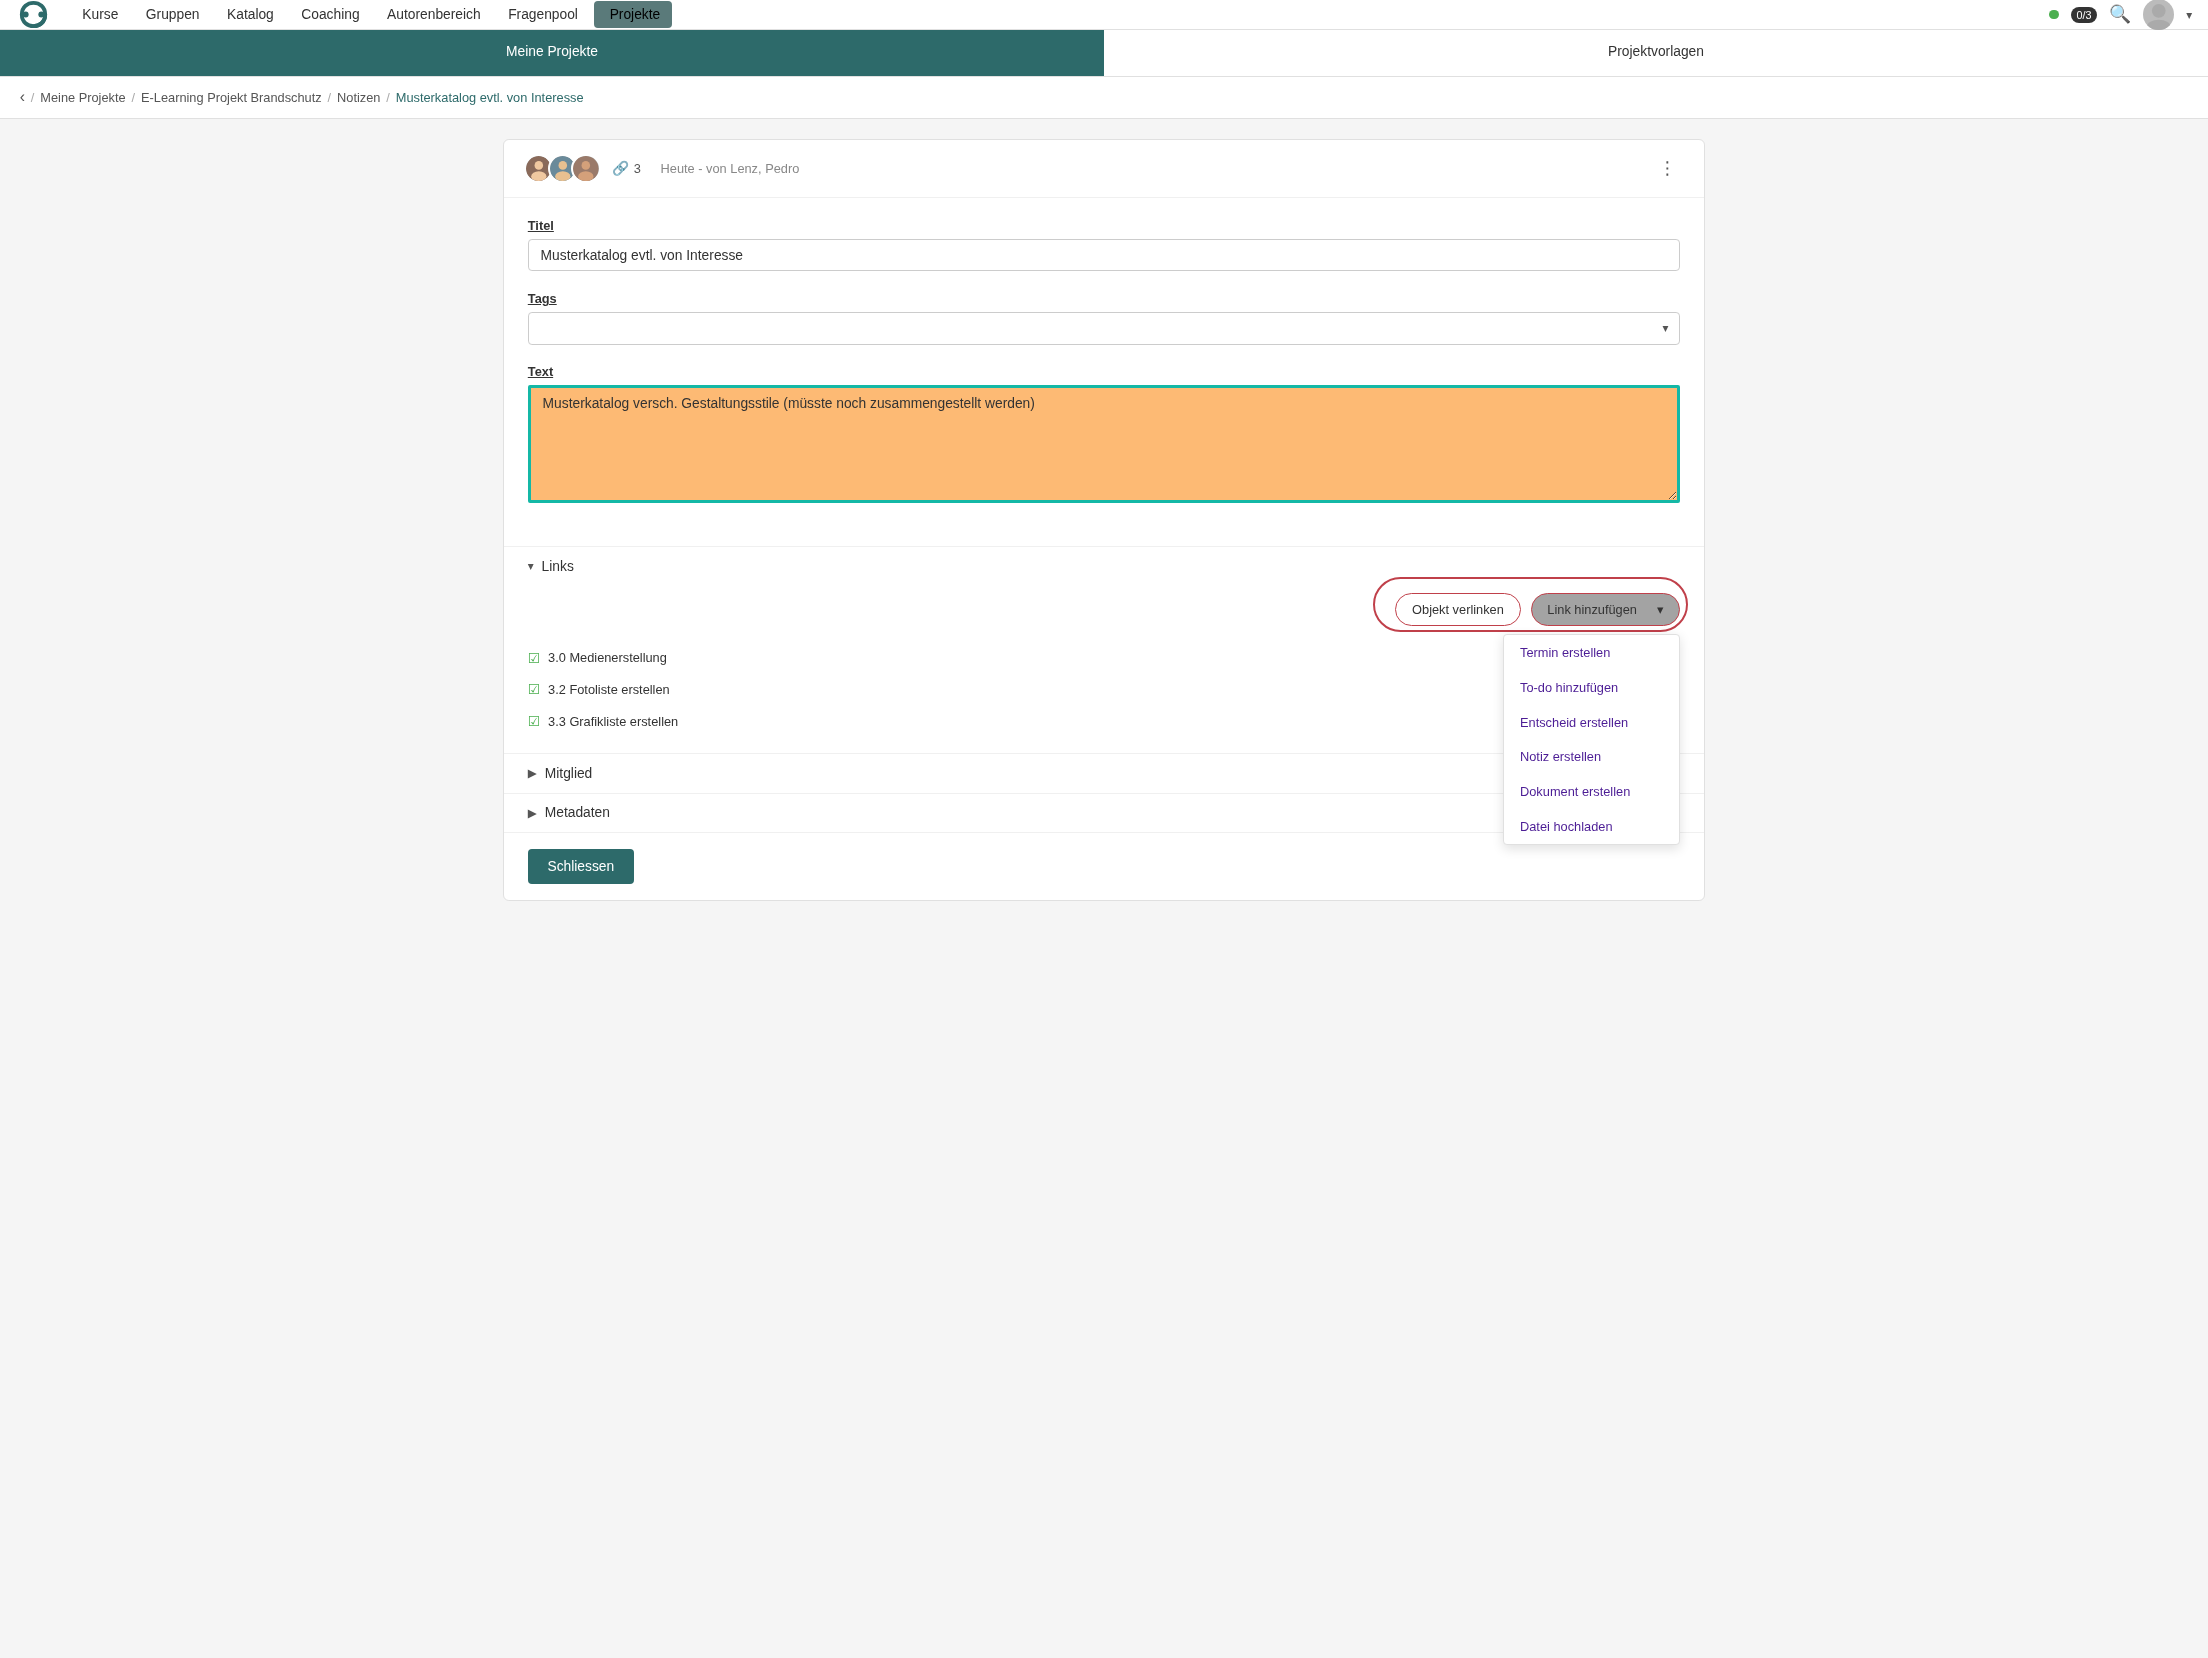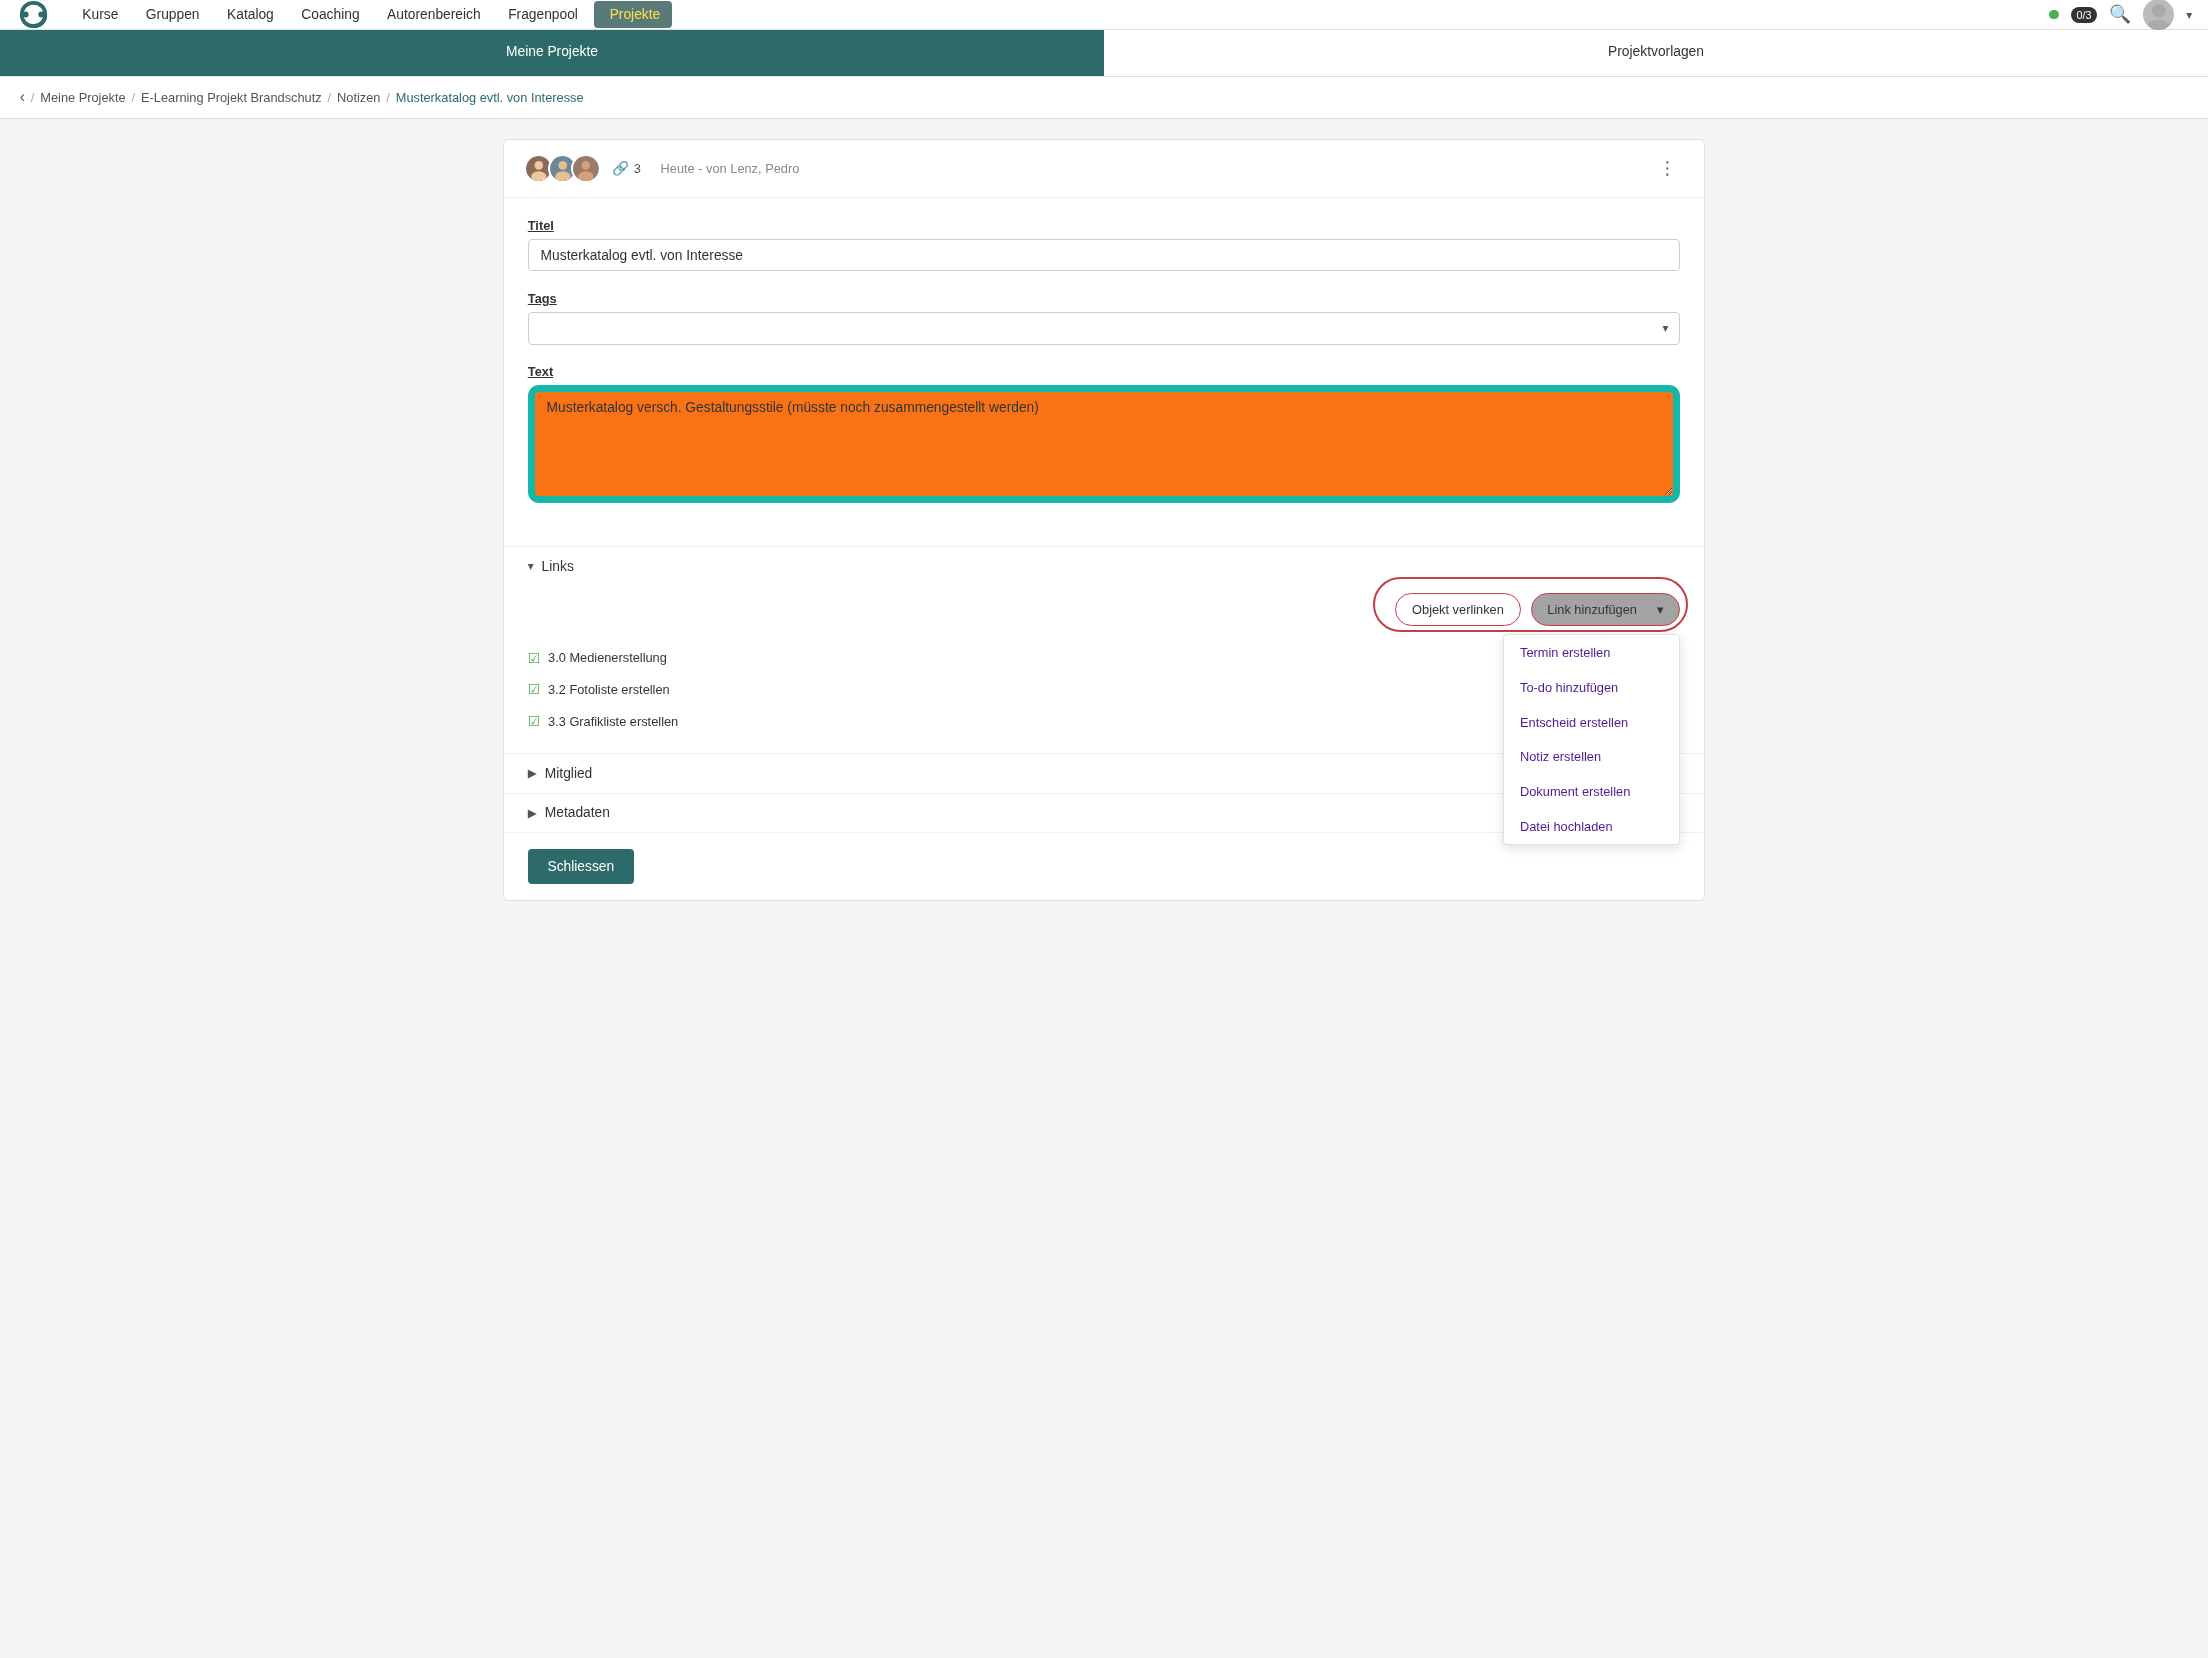--- a/index.html
+++ b/index.html
@@ -11,21 +11,21 @@
       border-bottom: 1px solid #e0e0e0; padding: 0 15.8px; height: 30px;
       position: relative;
     }
     .navbar-logo { width: 35px; height: 35px; margin-right: 19.7px; flex-shrink: 0; }
     .navbar-logo svg { width: 35px; height: 35px; }
     .navbar-links { display: flex; gap: 3.9px; flex: 1; }
     .navbar-link {
       padding: 5.9px 11.8px; border-radius: 3.9px; cursor: pointer; color: #333;
       font-size: 13.8px; text-decoration: none; white-space: nowrap;
     }
-    .navbar-link.active { background: #5a7a7a; color: #fde047; border-radius: 3.9px; padding-left: 16px; }
+    .navbar-link.active { background: #5a7a7a; color: #000000; border-radius: 3.9px; padding-left: 16px; }
     .navbar-right { display: flex; align-items: center; gap: 11.8px; margin-left: auto; }
     .status-dot { width: 9.9px; height: 9.9px; background: #4caf50; border-radius: 50%; }
     .badge {
       background: #333; color: #fff; font-size: 10.8px; padding: 2px 5.9px;
       border-radius: 9.9px;
     }
     .search-icon-btn { cursor: pointer; font-size: 17.7px; color: #555; }
     .avatar {
       width: 31.5px; height: 31.5px; border-radius: 50%; background: #bbb;
       overflow: hidden; display: flex; align-items: center; justify-content: center;
@@ -89,22 +89,22 @@
     .form-select-wrapper { position: relative; }
     .form-select {
       width: 100%; padding: 7.9px 11.8px; border: 1px solid #ccc; border-radius: 3.9px;
       font-size: 13.8px; color: #333; background: #fff; appearance: none; cursor: pointer;
     }
     .form-select-arrow {
       position: absolute; right: 11.8px; top: 50%; transform: translateY(-50%);
       pointer-events: none; color: #555; font-size: 11.8px;
     }
     .form-textarea {
-      width: 100%; padding: 7.9px 11.8px; border: 7px solid #14b8a6; border-radius: 11px;
-      font-size: 13.8px; color: #333; background: #f97316; min-height: 118px;
+      width: 100%; padding: 7.9px 11.8px; border: 3px solid #14b8a6; border-radius: 2px;
+      font-size: 13.8px; color: #333; background: #fdba74; min-height: 118px;
       resize: vertical; font-family: inherit;
     }
 
     
     .section-toggle {
       display: flex; align-items: center; gap: 7.9px; padding: 11.8px 23.6px;
       cursor: pointer; border-top: 1px solid #f0f0f0; font-weight: 500;
     }
     .toggle-arrow { font-size: 11.8px; color: #555; }
 

